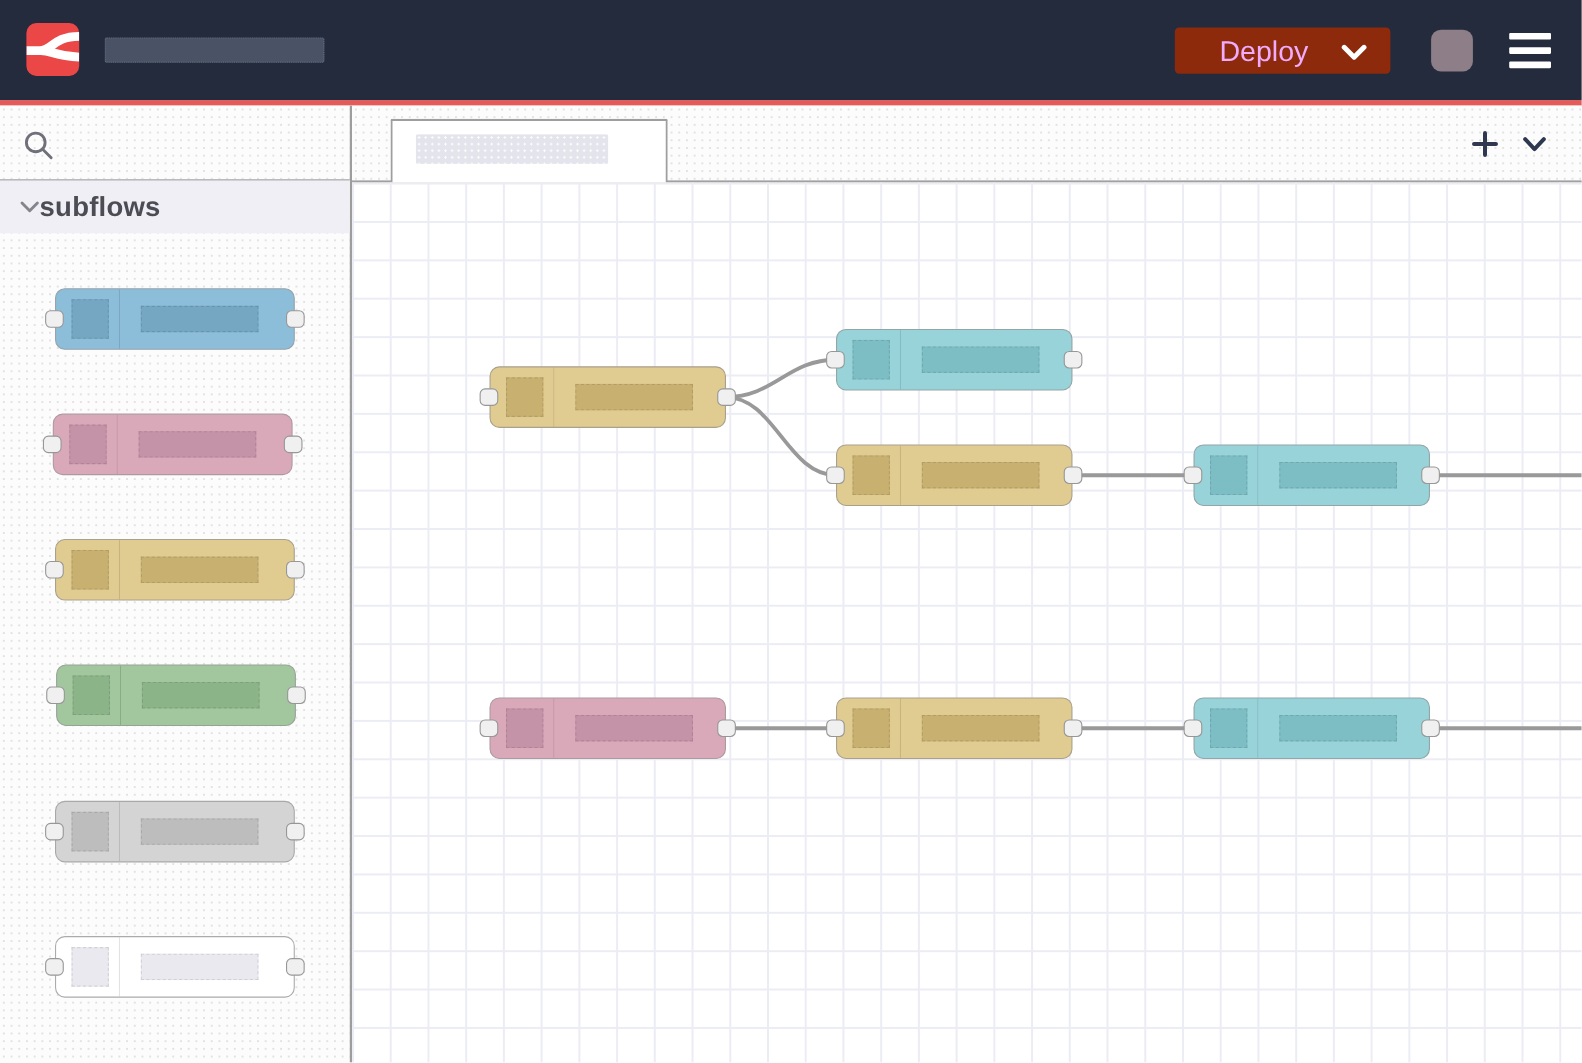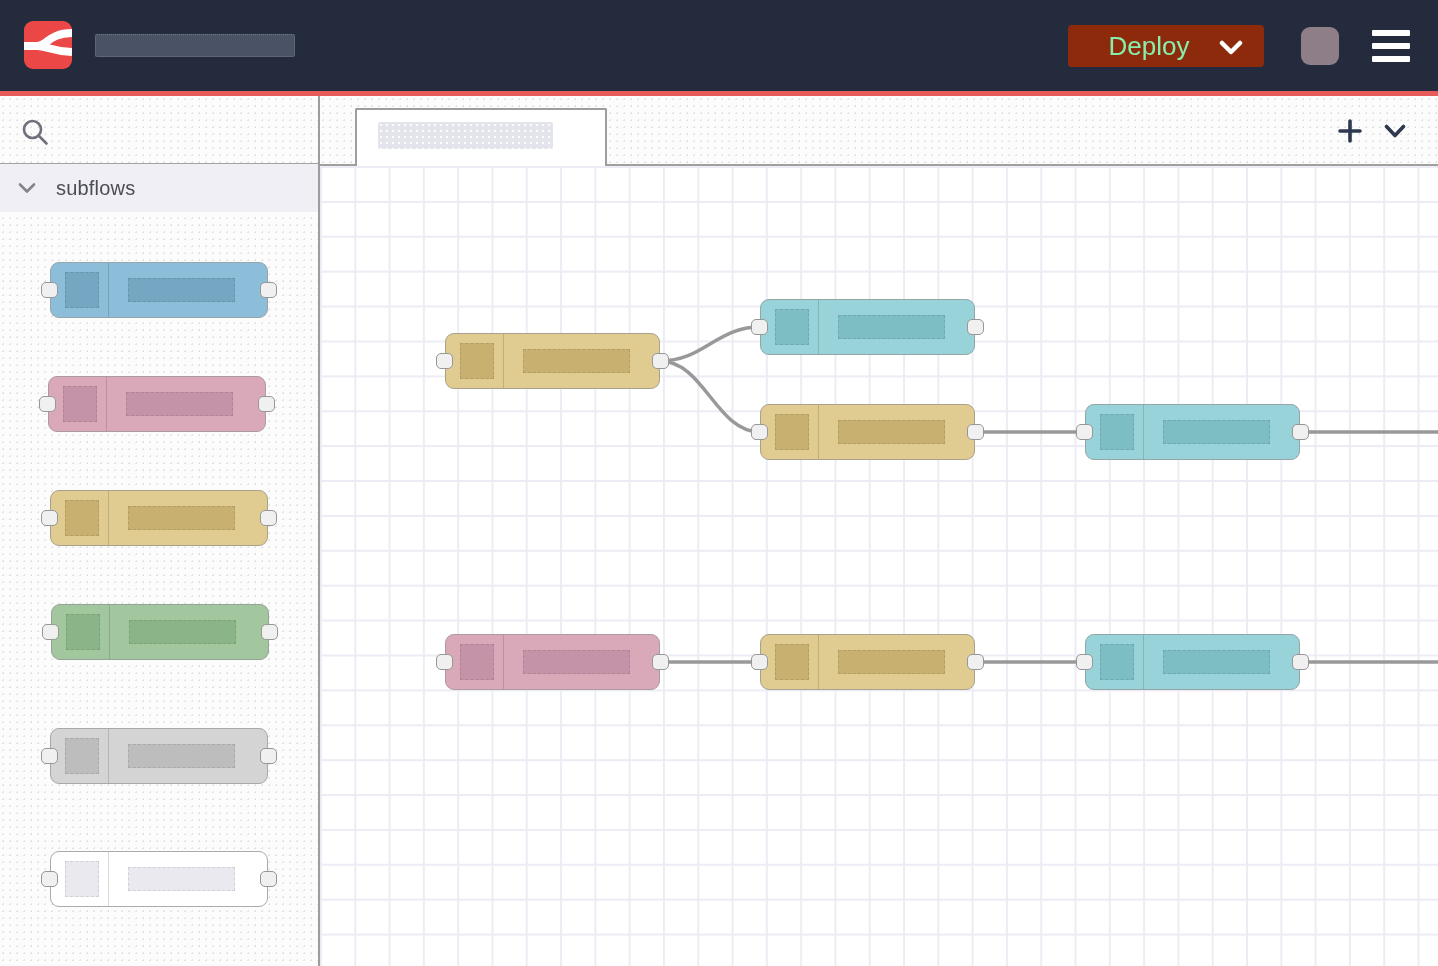--- a/index.html
+++ b/index.html
@@ -10,21 +10,21 @@
   
   .header { position:relative; height:91px; background:var(--header-bg); }
   .logo { position:absolute; left:24px; top:21px; width:48px; height:48px;
           border-radius:9px; background:var(--logo-red); display:flex;
           align-items:center; justify-content:center; }
   .title-ph { position:absolute; left:95px; top:34px; width:200px; height:23px;
               background:var(--header-ph); border:1px dotted rgba(255,255,255,0.22);
               border-radius:2px; }
   .deploy-btn { position:absolute; right:174px; top:25px; width:196px; height:42px;
                 background:var(--deploy-bg); border:none; border-radius:4px;
-                color:#86efac; font-size:26px; font-weight:500;
+                color:#f0abfc; font-size:26px; font-weight:500;
                 font-family:"Liberation Sans", sans-serif;
                 display:flex; align-items:center; justify-content:center; gap:30px;
                 cursor:pointer;padding-left:20px; }
   .deploy-btn svg { margin-top:3px; }
   .avatar { position:absolute; right:99px; top:27px; width:38px; height:38px;
             border-radius:9px; background:var(--avatar-bg); cursor:pointer; }
   .hamburger { position:absolute; right:28px; top:30px; width:38px; height:32px;
                display:flex; flex-direction:column; justify-content:space-between;
                cursor:pointer; }
   .hamburger span { display:block; height:6px; background:#fff; border-radius:1px; }
@@ -39,21 +39,21 @@
              border-right:2px solid #9d9d9d;
              background-color:#fcfcfc;
              background-image:radial-gradient(var(--dot) 1px, transparent 1px);
              background-size:7px 7px; }
   .search-bar { position:absolute; left:0; top:0; width:100%; height:67px; cursor:text; }
   .search-bar svg { position:absolute; left:21px; top:22px; }
   .section-header { position:absolute; left:0; top:67px; width:100%; height:49px;
                     background:var(--section-bg); border-top:1px solid #a3a3a3;
                     display:flex; align-items:center; cursor:pointer; }
   .section-header .chev { margin-left:18px; }
-  .section-header .lbl { margin-left:20px; font-size:20px; font-weight:400;
+  .section-header .lbl { font-size:25px; font-weight:700;
                          color:var(--section-text); letter-spacing:0.2px; }
 
   
   .canvas { position:relative; width:1118px; height:100%; }
   .tab-bar { position:relative; height:70px;
              border-bottom:2px solid #a0a0a0;
              background-color:#fcfcfc;
              background-image:radial-gradient(var(--dot) 1px, transparent 1px);
              background-size:7px 7px; }
   .tab { position:absolute; left:35px; top:12px; bottom:-2px; width:252px;

